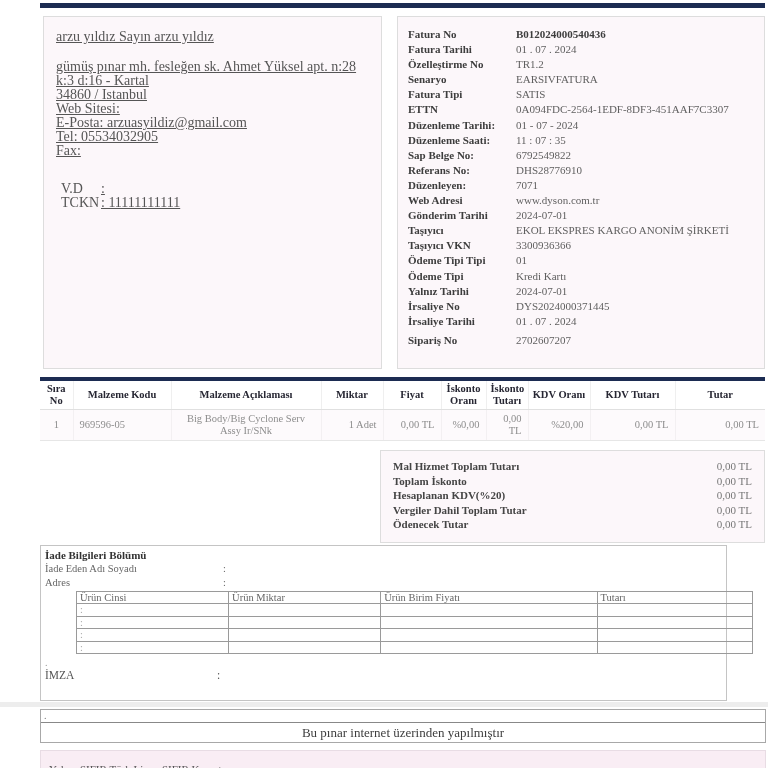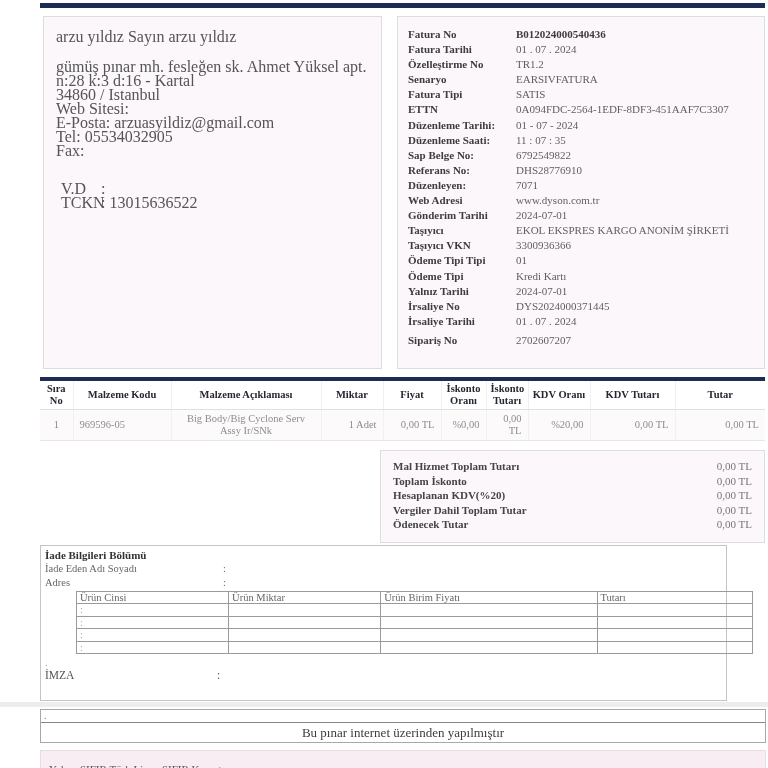--- a/index.html
+++ b/index.html
@@ -5,21 +5,21 @@
   * { box-sizing: border-box; }
   body { margin:0; background:#fff; }
   .page { position:relative; width:768px; height:768px; overflow:hidden;
           background:#fff; font-family:"Liberation Serif", serif; }
 
   .topbar { position:absolute; left:40px; top:3px; width:725px; height:5px; background:#1c2c52; }
 
   .boxes { position:absolute; left:43px; top:16px; width:722px; display:flex; gap:15px; }
   .panel { background:#fcf7fa; border:1px solid #ddd; height:353px; }
 
-  .panel.customer { width:339px; padding:13px 12px; font-size:16px; color:#555; line-height:14px; }
+  .panel.customer { width:339px; padding:13px 12px; font-size:14px; color:#555; line-height:14px;text-decoration:underline; }
   .panel.customer .ln { min-height:14px; }
   .panel.customer .gap1 { margin-top:16px; }
   .panel.customer .gap2 { margin-top:24px; }
   .panel.customer .indent { padding-left:5px; }
   .panel.customer .lbl40 { display:inline-block; width:40px; }
 
   .panel.invoice { flex:1; padding:11px 10px 0 10px; font-size:11px; }
   .frow { display:flex; height:15.1px; align-items:flex-start; }
   .frow.sep { margin-top:4px; }
   .flabel { width:108px; flex-shrink:0; font-weight:bold; color:#3d3d3d; }
@@ -81,21 +81,21 @@
 
     <div class="panel customer">
       <div class="ln">arzu yıldız Sayın arzu yıldız</div>
       <div class="ln gap1">gümüş pınar mh. fesleğen sk. Ahmet Yüksel apt. n:28 k:3 d:16 - Kartal</div>
       <div class="ln">34860  / Istanbul</div>
       <div class="ln">Web Sitesi:</div>
       <div class="ln">E-Posta: arzuasyildiz@gmail.com</div>
       <div class="ln">Tel: 05534032905</div>
       <div class="ln">Fax:</div>
       <div class="ln gap2 indent"><span class="lbl40">V.D</span><span>:</span></div>
-      <div class="ln indent"><span class="lbl40">TCKN</span><span>: 13015636522</span></div>
+      <div class="ln indent"><span class="lbl40">TCKN</span><span>: 11111111111</span></div>
     </div>
 
     <div class="panel invoice">
       <div class="frow">
           <span class="flabel">Fatura No</span>
           <span class="fvalue bold">B012024000540436</span>
         </div>
       <div class="frow">
           <span class="flabel">Fatura Tarihi</span>
           <span class="fvalue">01 . 07 . 2024</span>

